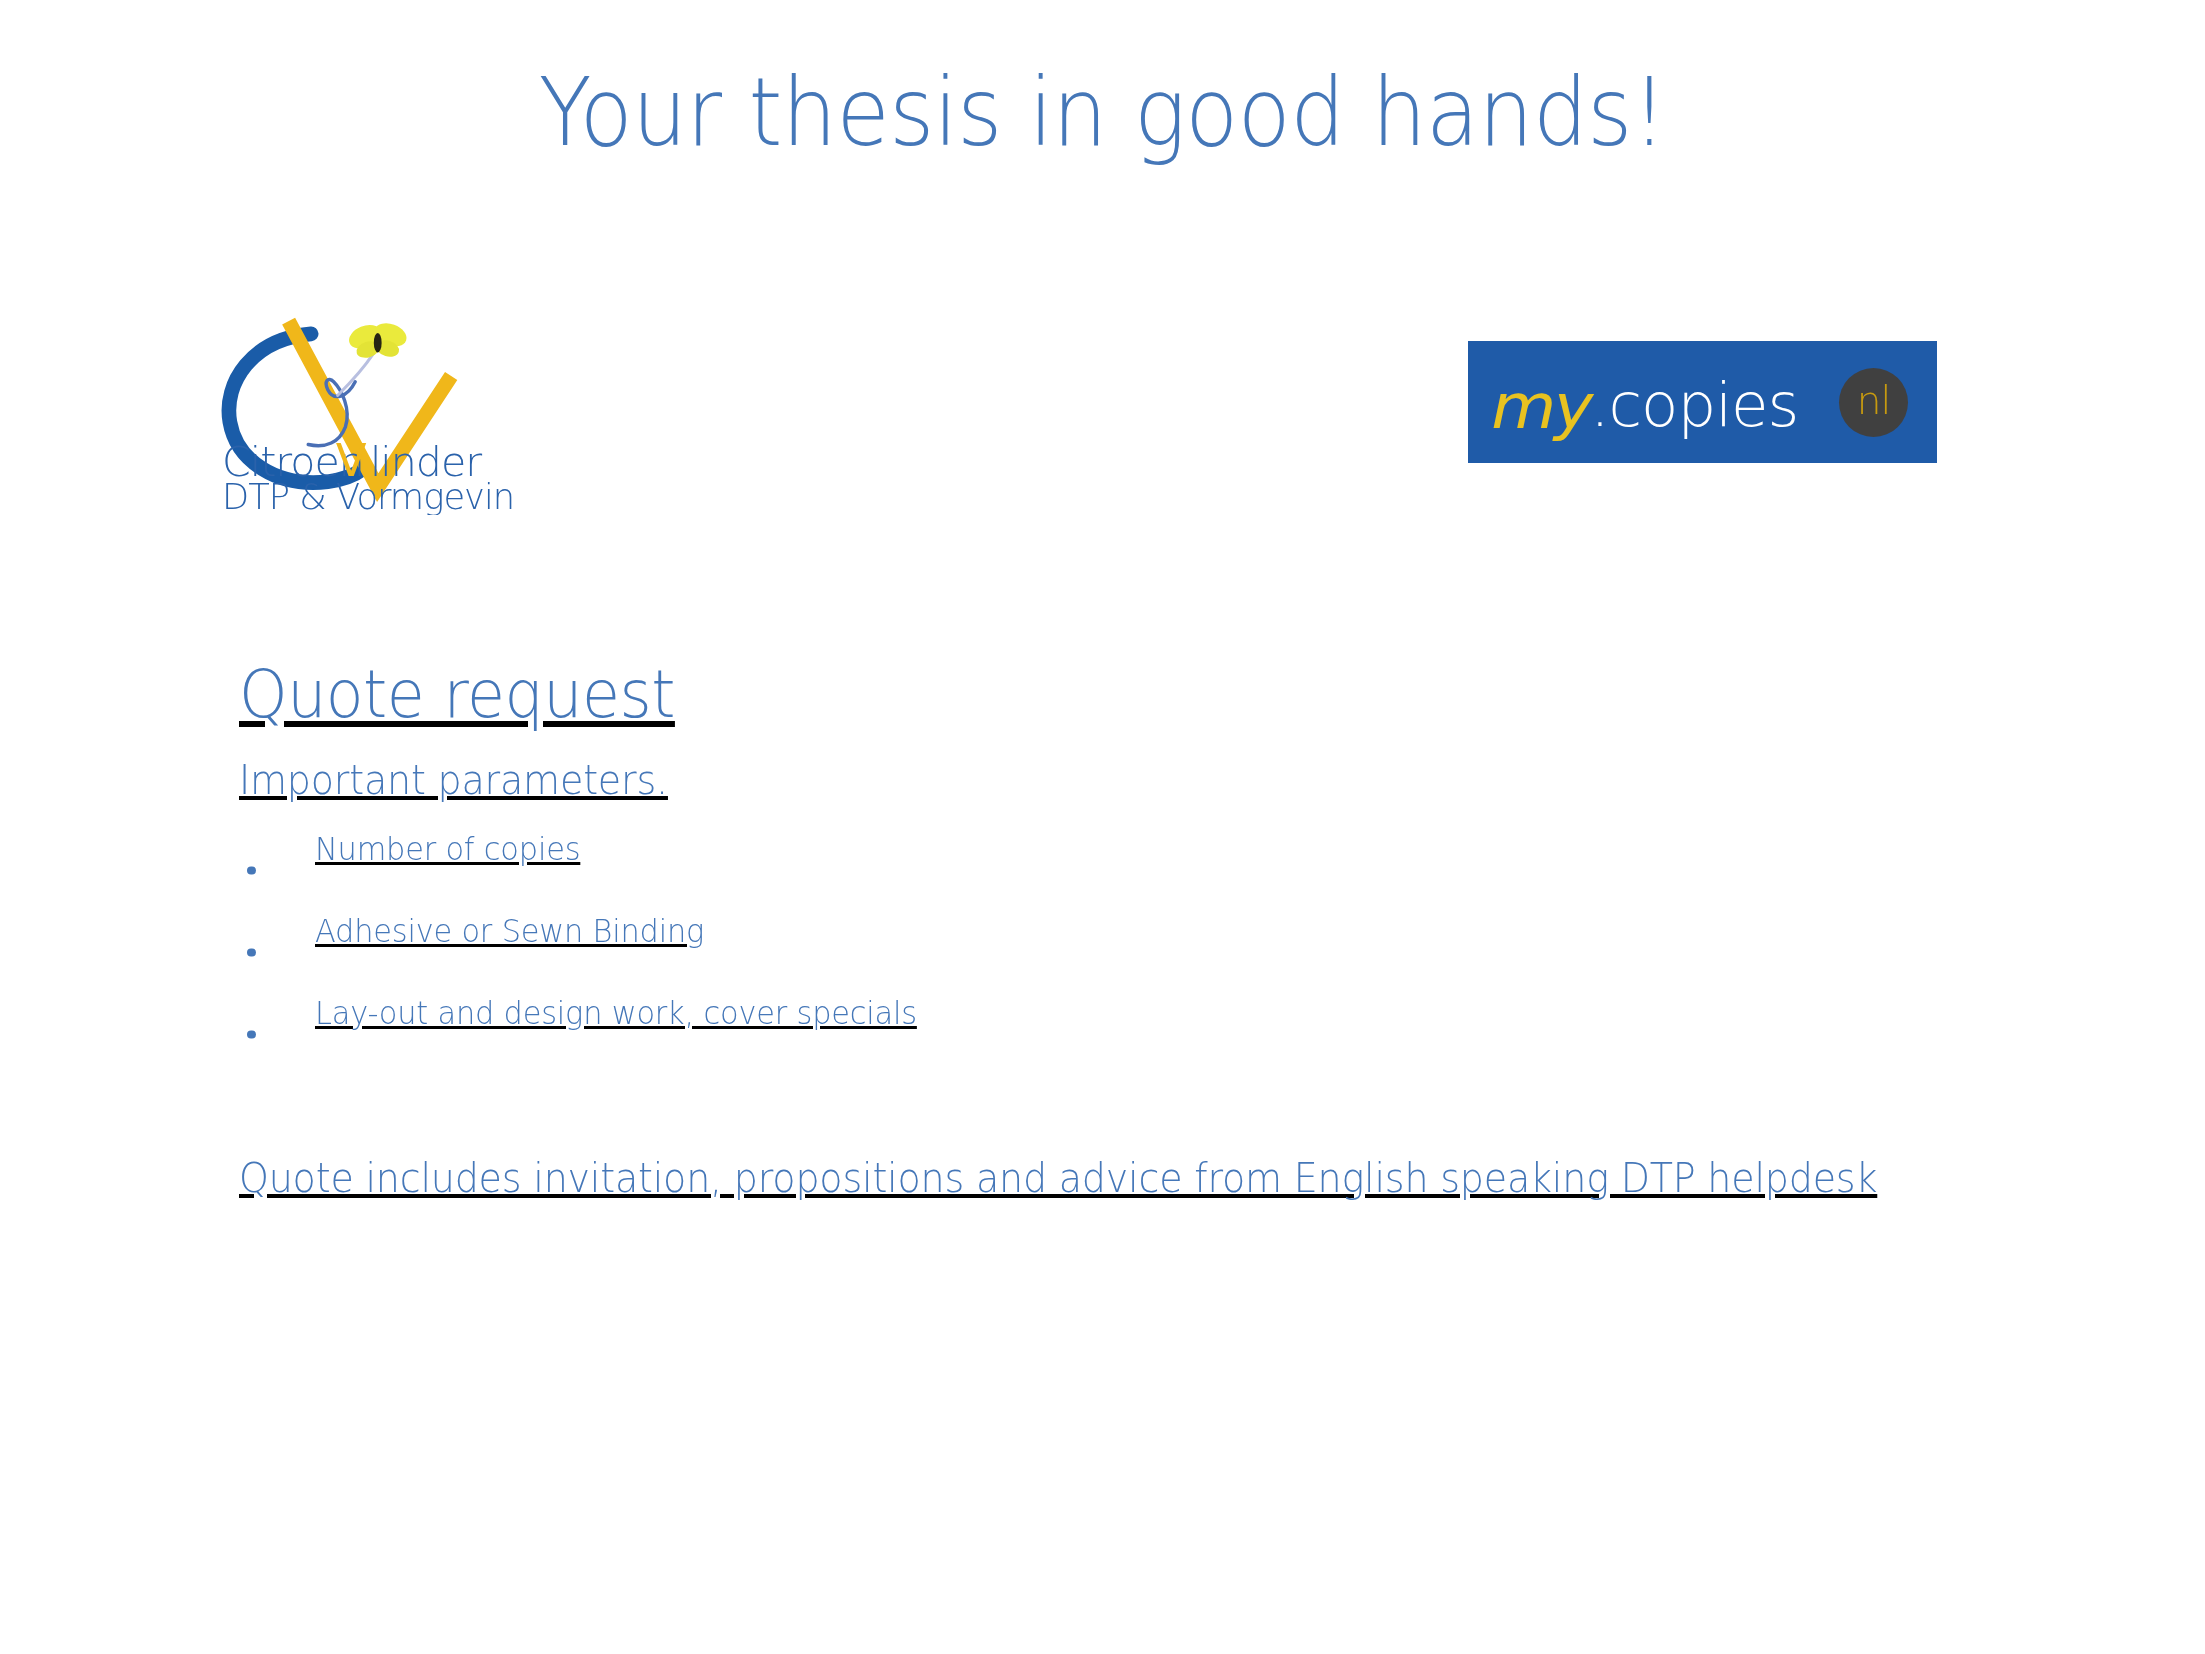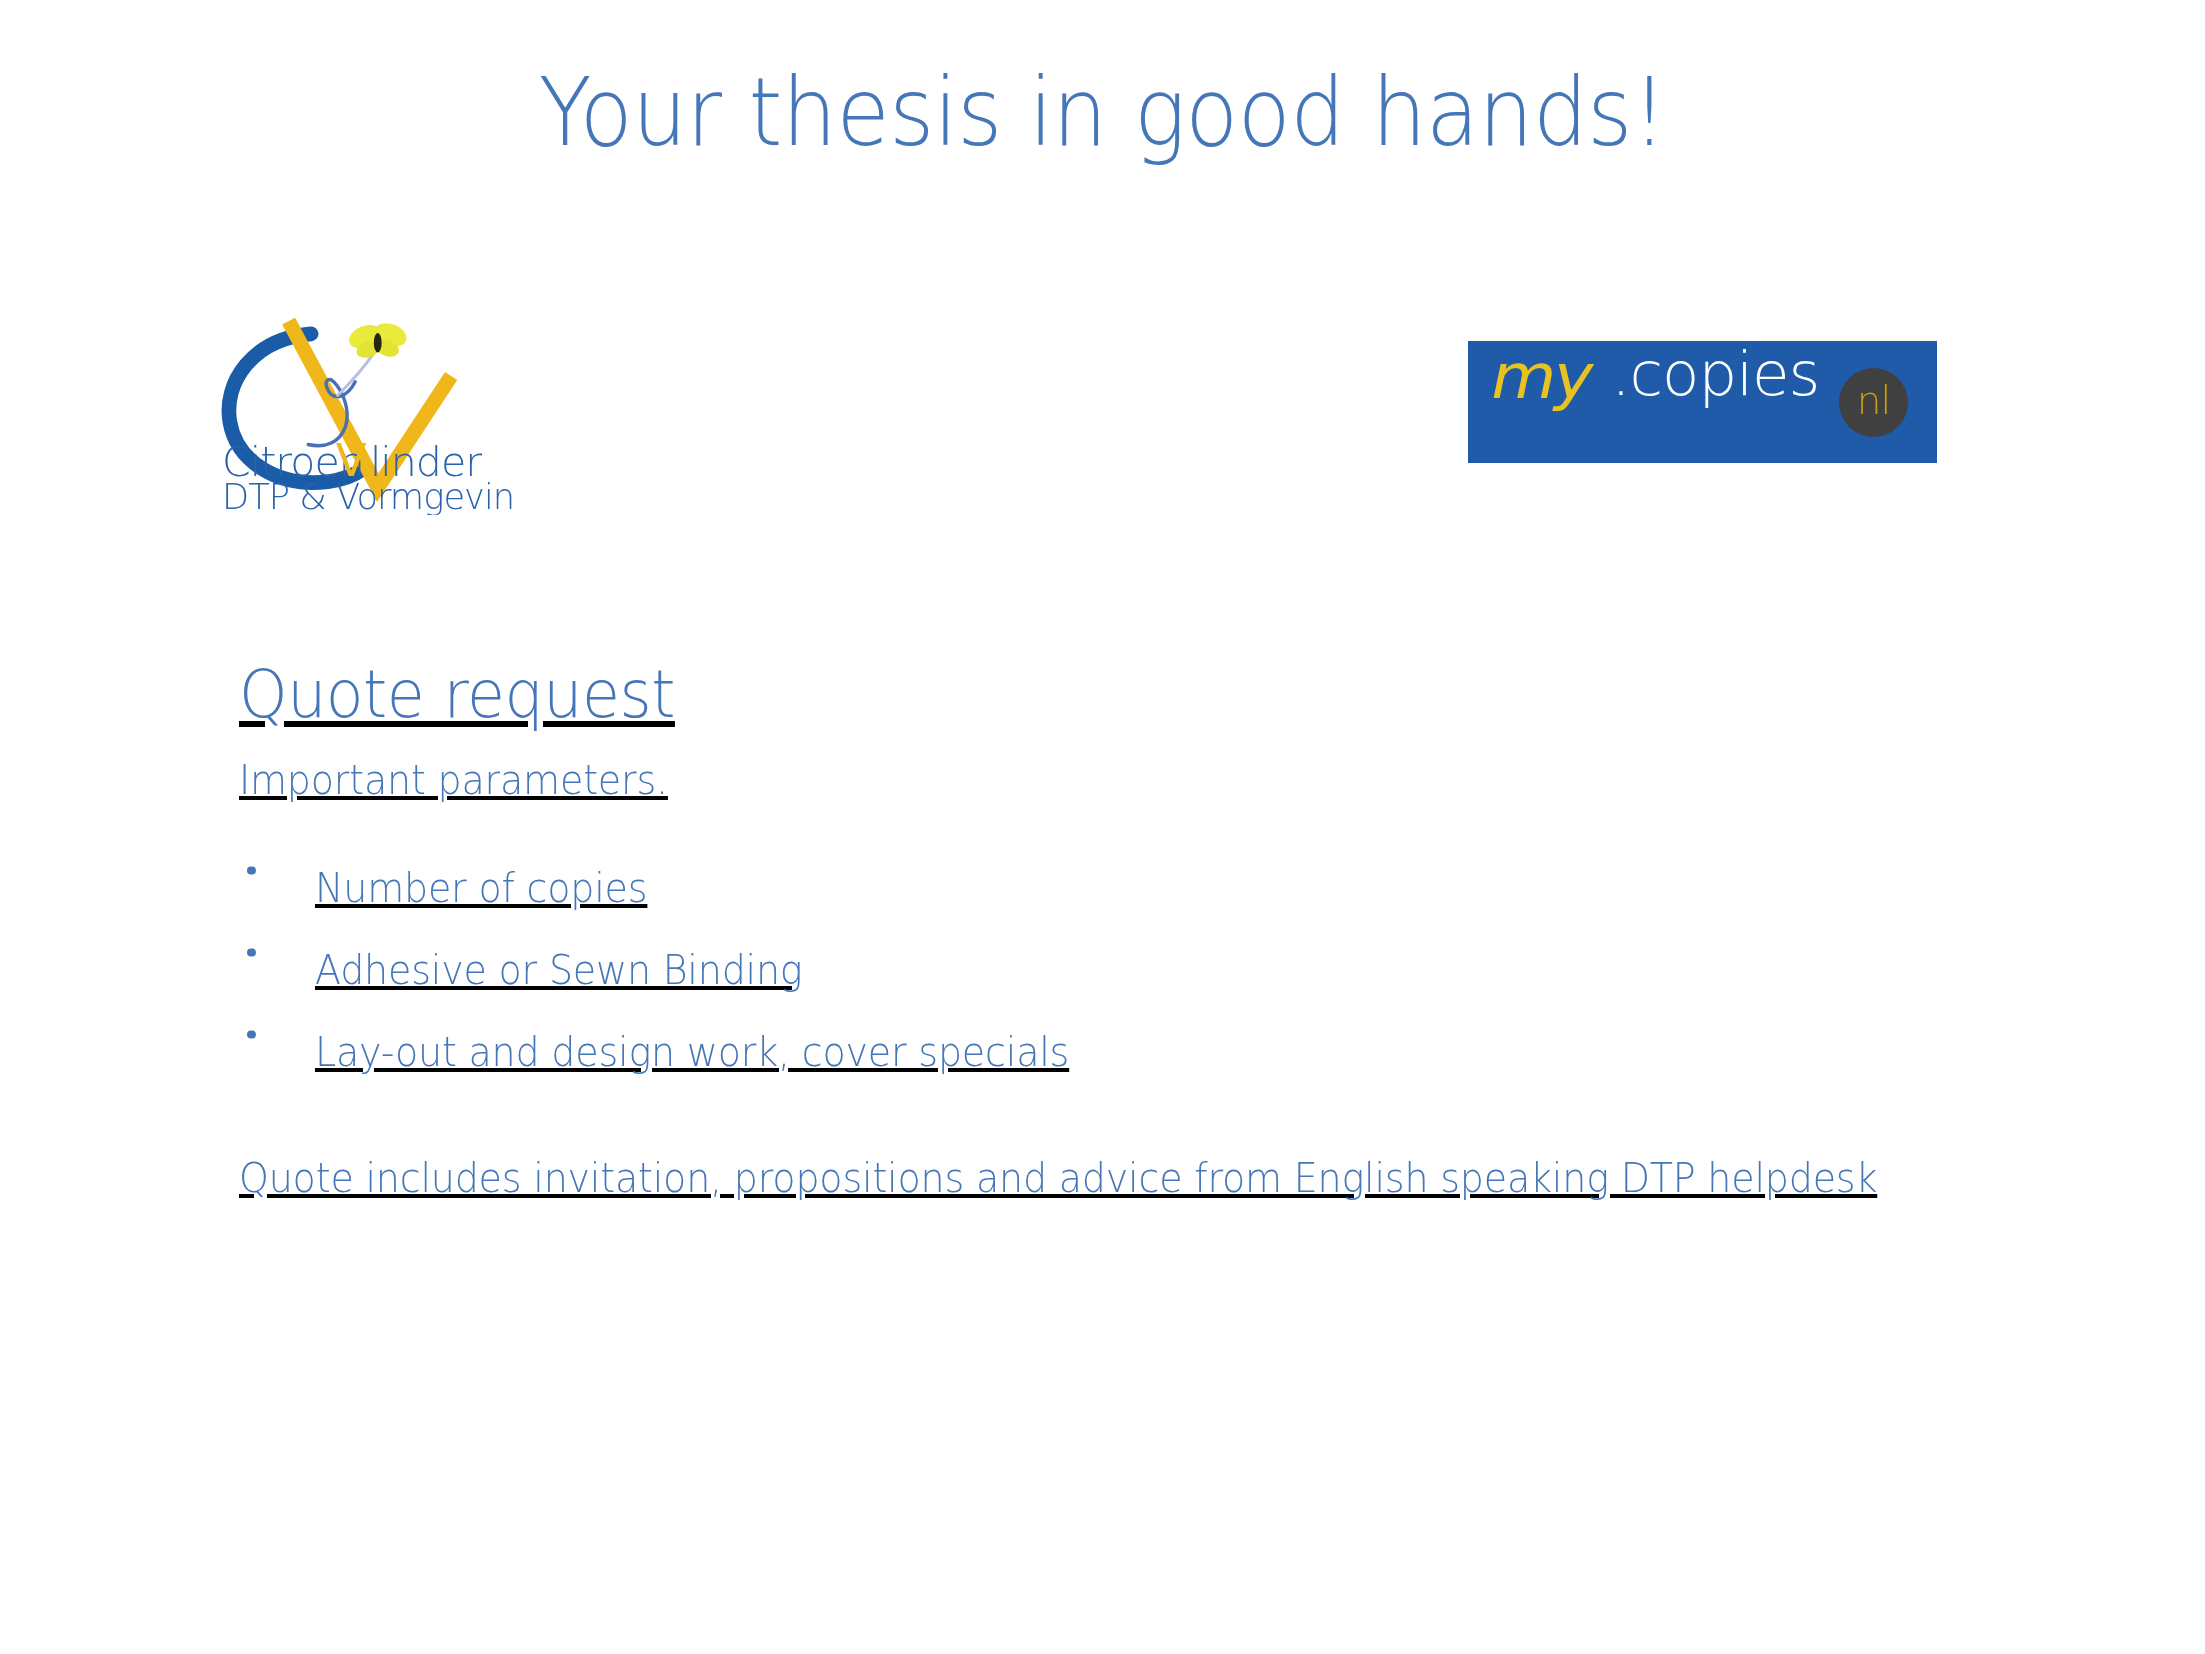--- a/index.html
+++ b/index.html
@@ -44,22 +44,22 @@
     position:absolute;
     left:1468px; top:341px;
     width:469px; height:122px;
     background:#1f5ba8;
     overflow:hidden;
   }
   .mt-row {
     position:absolute;
     left:0; top:0; right:0; bottom:0;
     display:flex;
+    align-items:center;
     padding-left:25.5px;
-    gap:21px;
   }
   .mt-my {
     font-family:"DejaVu Sans", sans-serif;
     font-style:italic;
     font-weight:300;
     font-size:63px;
     line-height:1;
     color:#e8c220;
     letter-spacing:-2px;
     transform:translateY(3.9px) scaleX(1.06);
@@ -118,28 +118,28 @@
     letter-spacing:-0.2px;
     transform:scaleX(0.95);
     transform-origin:left top;
     margin-bottom:25.5px;
   }
   .bullet-list { list-style:none; }
   .bullet-item {
     position:relative;
     font-family:"DejaVu Sans", sans-serif;
     font-weight:300;
-    font-size:40px;
+    font-size:32px;
     line-height:1.2;
     color:#4577b8;
     letter-spacing:-0.2px;
     padding-left:76px;
     height:82px;
     display:flex;
-    align-items:flex-end;
+    align-items:flex-start;
   }
   .bullet-item .dot {
     position:absolute;
     left:7.8px; top:50%;
     transform:translateY(-50%);
     width:8.8px; height:8.8px;
     border-radius:50%;
     background:#4577b8;
   }
   .bullet-item .btext {

